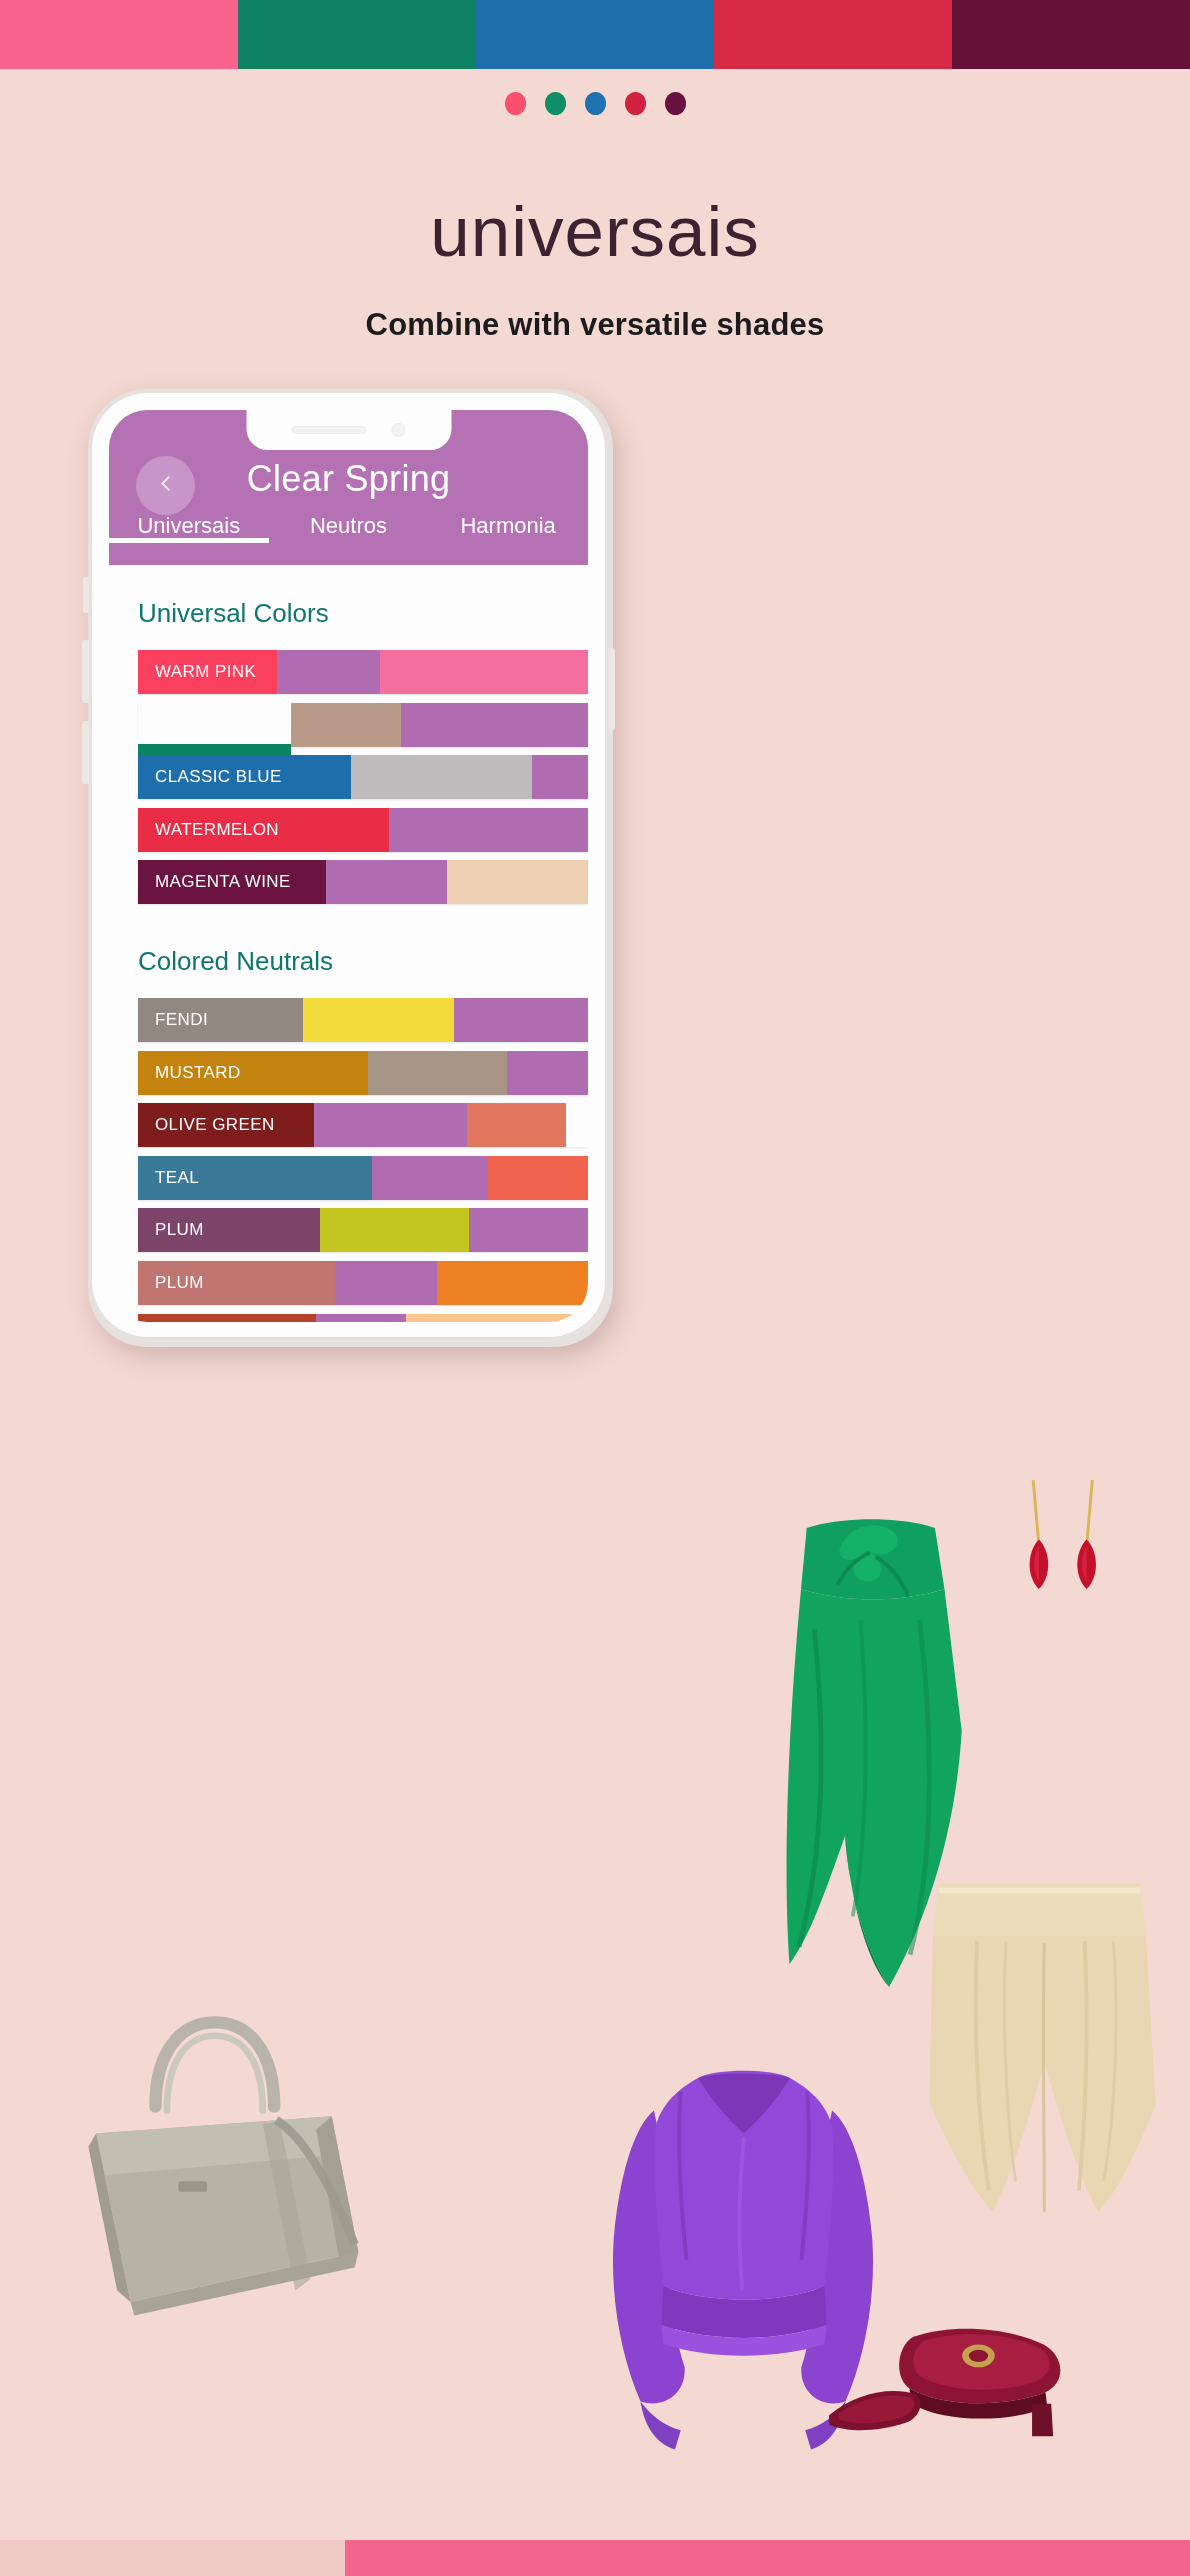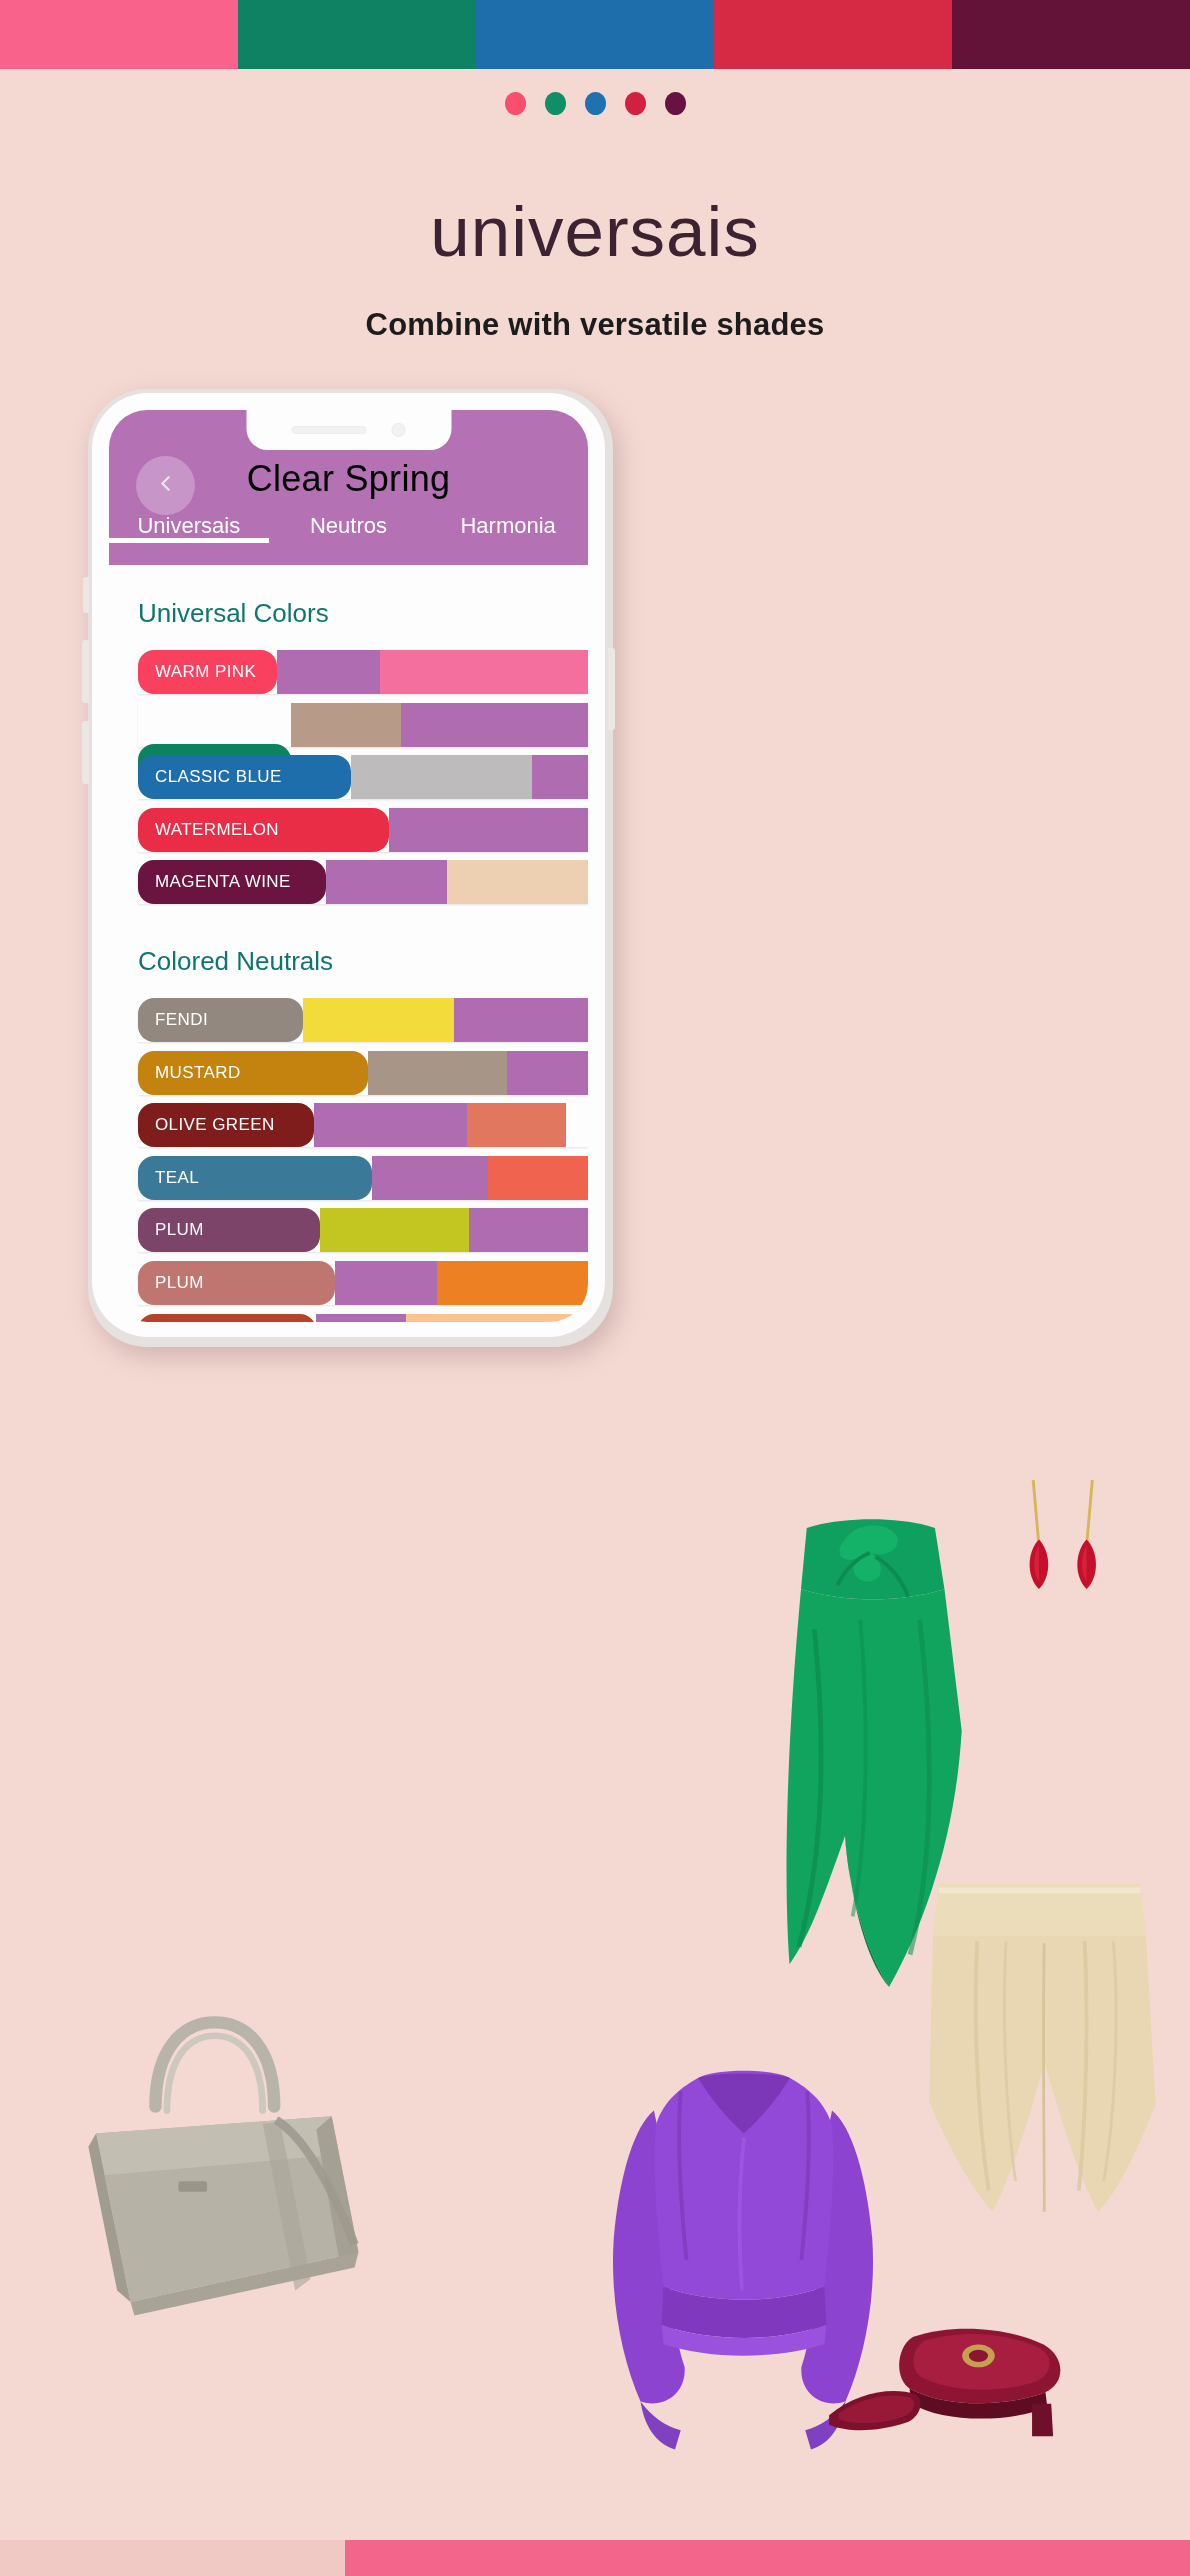--- a/index.html
+++ b/index.html
@@ -68,21 +68,21 @@
     background:#b471b4;
   }
   #back-button{
     position:absolute; left:27px; top:46px; width:59px; height:59px;
     border-radius:50%; background:rgba(255,255,255,.26);
     display:flex; align-items:center; justify-content:center;
   }
   #back-button svg{ width:25px; height:25px; }
   #app-title{
     position:absolute; left:0; top:48px; width:100%; text-align:center;
-    color:#000000; font-size:36px; font-weight:400; letter-spacing:0.3px;
+    color:#ffffff; font-size:36px; font-weight:400; letter-spacing:0.3px;
   }
   #tab-bar{
     position:absolute; left:0; bottom:0; width:100%; height:54px;
     display:flex; align-items:flex-start;
   }
   #tab-bar .tab{
     flex:1 1 0; text-align:center; color:#fff; font-size:22px; font-weight:400;
     position:relative; padding-top:1.9px;
   }
   #tab-bar .tab.active::after{
@@ -100,21 +100,21 @@
     padding:33px 0 0 29px;
   }
   .rows{ padding:21px 0 0 29px; }
   .color-row{
     display:flex; height:44px; margin-bottom:8.6px; width:450px;
     box-shadow:0 1px 1.9px rgba(0,0,0,.10);
   }
   .color-row .seg{ height:100%; }
   .color-row .seg.label-seg{
     display:flex; align-items:center; padding-left:17px;
-    color:#ffffff; font-size:17px; letter-spacing:0.4px; white-space:nowrap;border-radius:16px;
+    color:#ffffff; font-size:17px; letter-spacing:0.4px; white-space:nowrap;
   }
 
   
   .item{ position:absolute; }
 
   
   #earrings{ left:1016px; top:1476px; width:105px; height:144px; }
 
   
   #skirt{ left:757px; top:1514px; width:220px; height:489px; }

